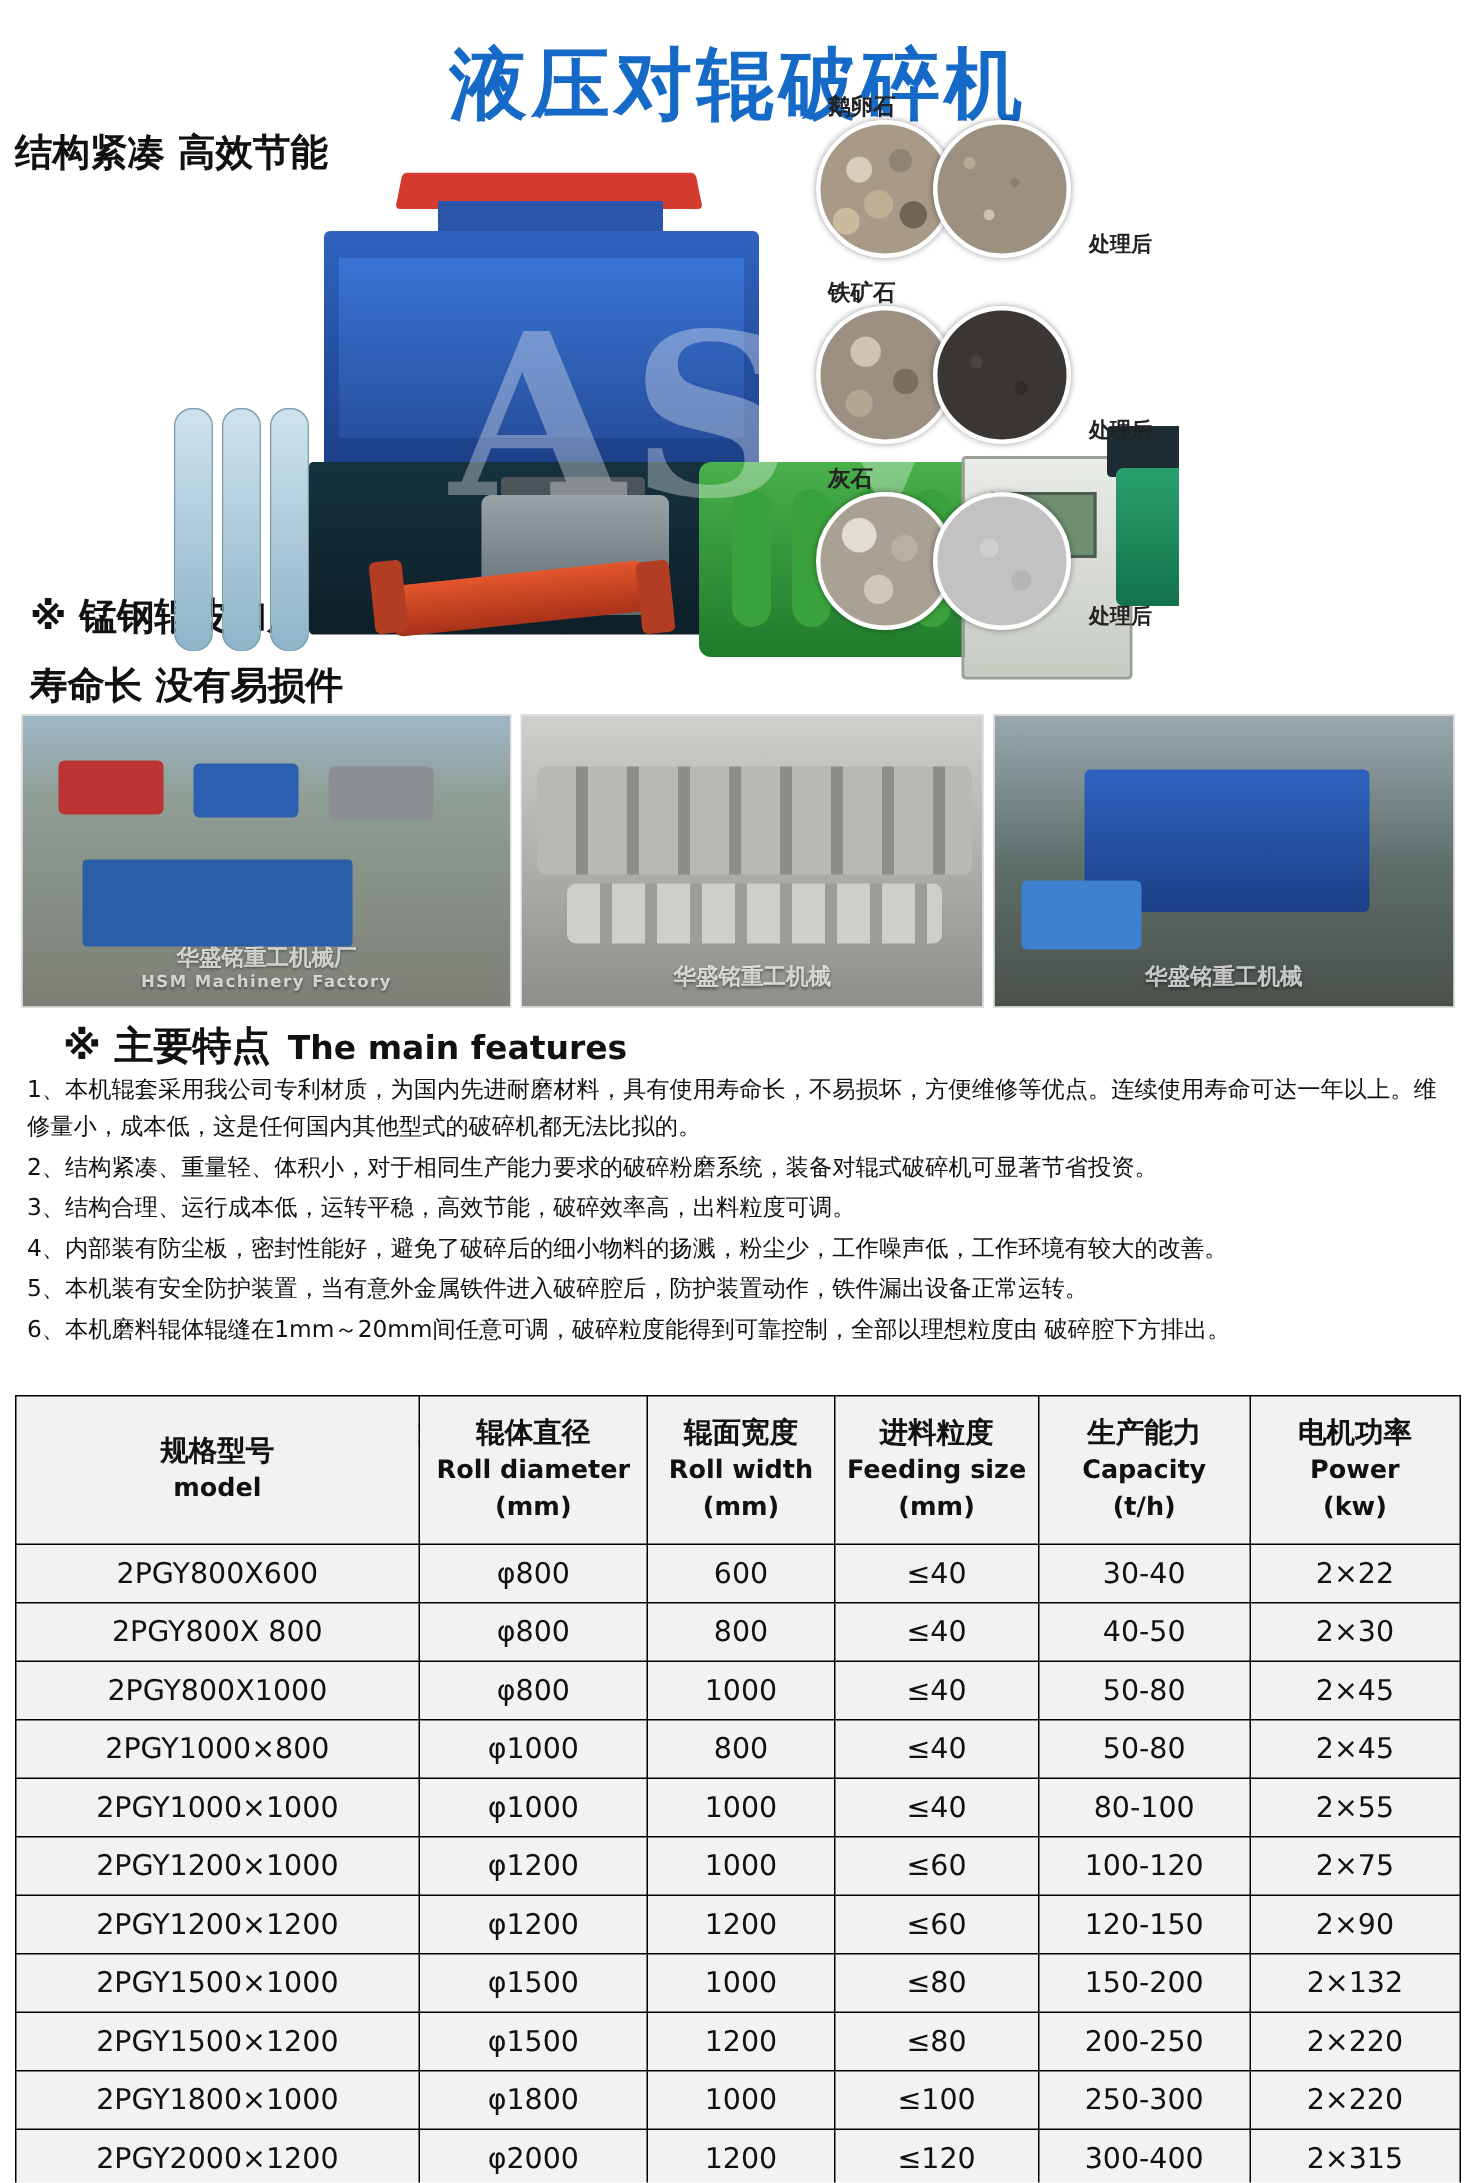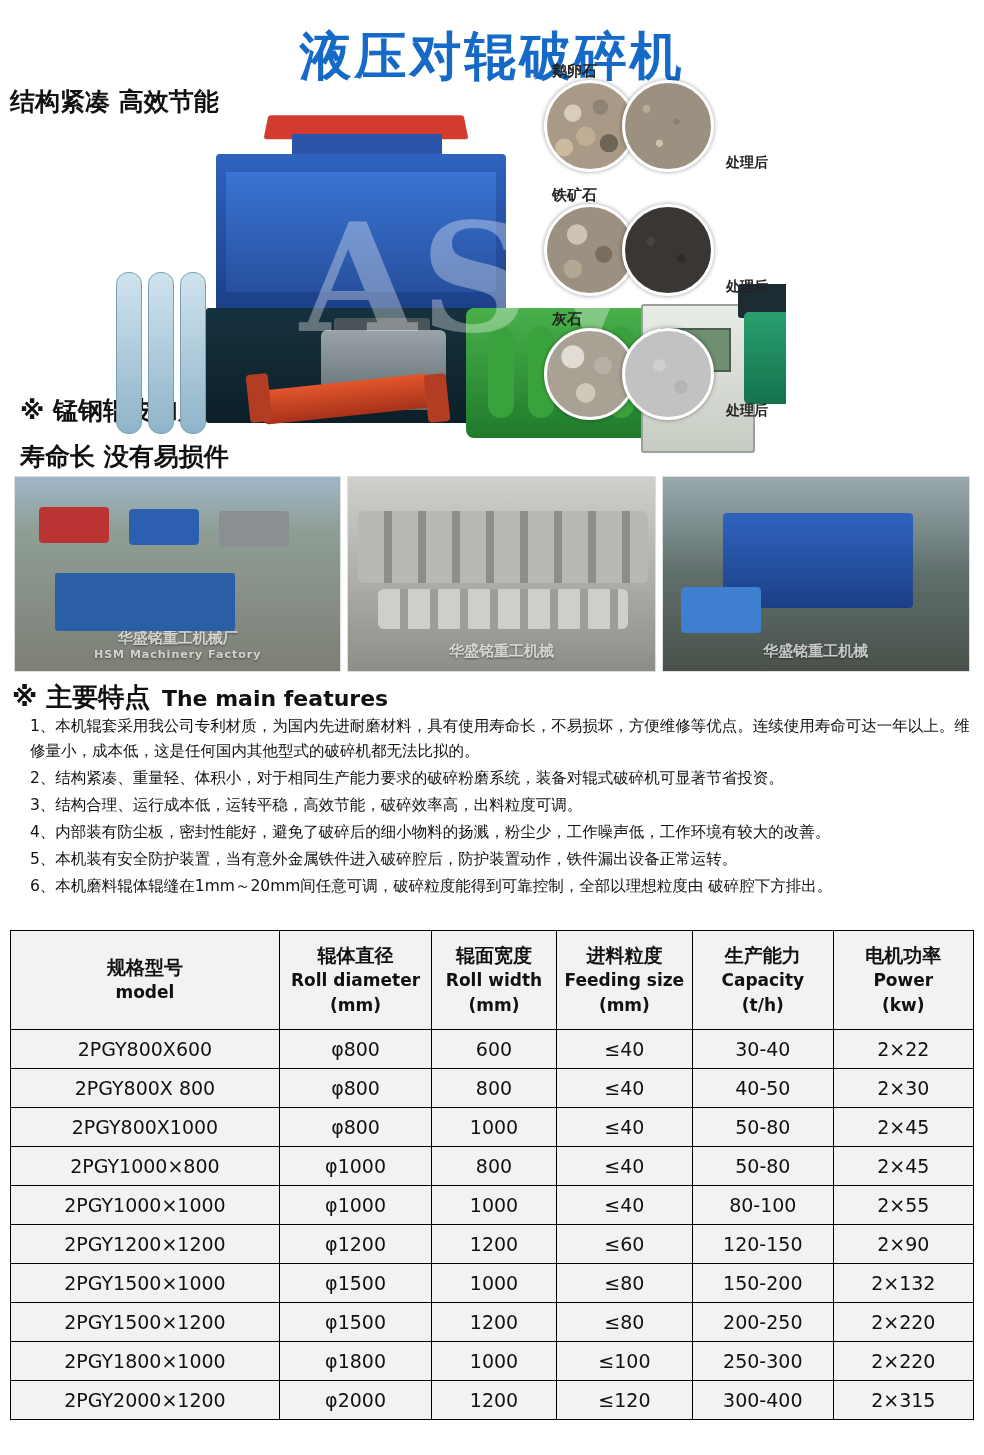--- a/index.html
+++ b/index.html
@@ -123,24 +123,24 @@
     color:rgba(255,255,255,.72);font-size:15px;font-weight:bold;
     font-family:"DejaVu Sans",sans-serif;text-shadow:0 1px 2px rgba(0,0,0,.45);
   }
   .pw small{display:block;font-size:11px;letter-spacing:1px;}
 
   
   .sec-head{
     position:absolute;left:12px;font-weight:bold;color:#111;
     font-family:"DejaVu Sans",sans-serif;
   }
-  .sec-head .cn{font-size:26px;}
+  .sec-head .cn{font-size:26px;margin-left:30px;}
   .sec-head .en{font-size:22px;margin-left:6px;}
   #features-head{top:680px;}
-  .feat-list{position:absolute;top:714px;left:18px;width:950px;margin-left:12px;}
+  .feat-list{position:absolute;top:714px;left:18px;width:950px;}
   .feat{
     font-size:15.5px;color:#111;line-height:25px;margin-bottom:2px;
     font-family:"DejaVu Sans",sans-serif;
   }
   #params-head{top:936px;}
 
   
   table{
     position:absolute;top:930px;left:10px;width:964px;
     border-collapse:collapse;
@@ -340,20 +340,28 @@
       </tr>
       <tr>
         <td class="model">2PGY1000×1000</td>
         <td>φ1000</td>
         <td>1000</td>
         <td>≤40</td>
         <td>80-100</td>
         <td>2×55</td>
       </tr>
       <tr>
+        <td class="model">2PGY1200×1000</td>
+        <td>φ1200</td>
+        <td>1000</td>
+        <td>≤60</td>
+        <td>100-120</td>
+        <td>2×75</td>
+      </tr>
+      <tr>
         <td class="model">2PGY1200×1200</td>
         <td>φ1200</td>
         <td>1200</td>
         <td>≤60</td>
         <td>120-150</td>
         <td>2×90</td>
       </tr>
       <tr>
         <td class="model">2PGY1500×1000</td>
         <td>φ1500</td>

